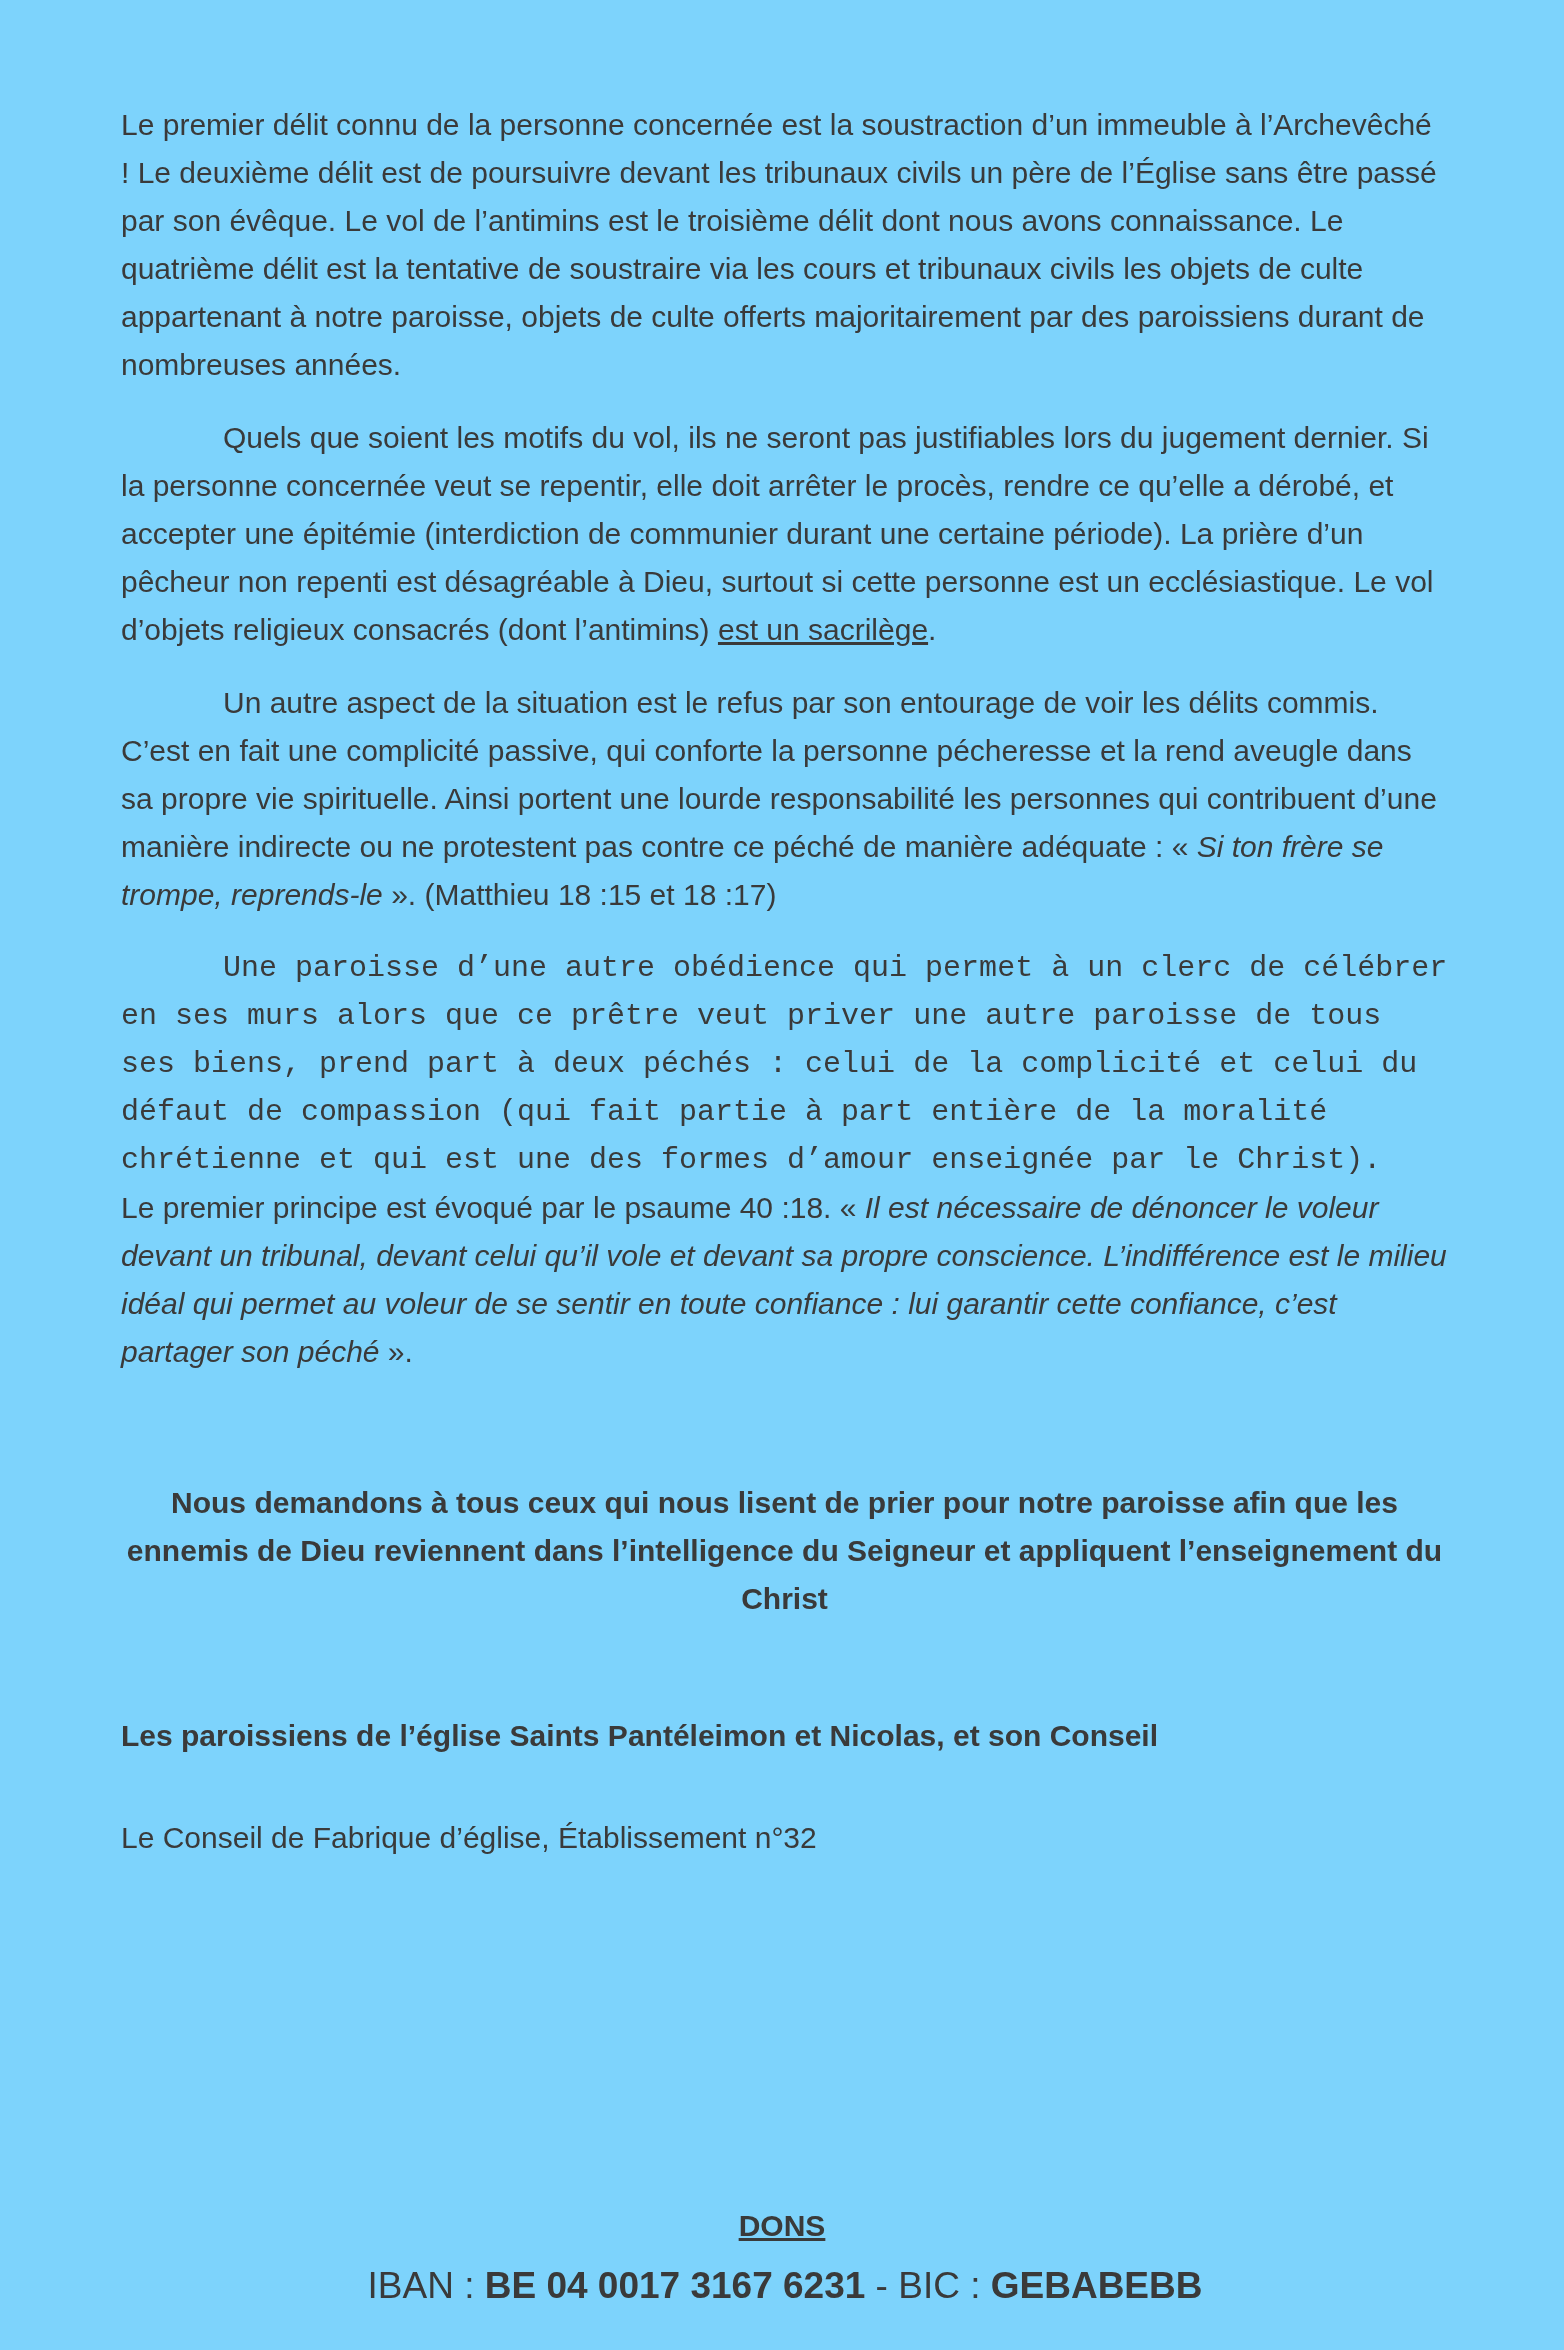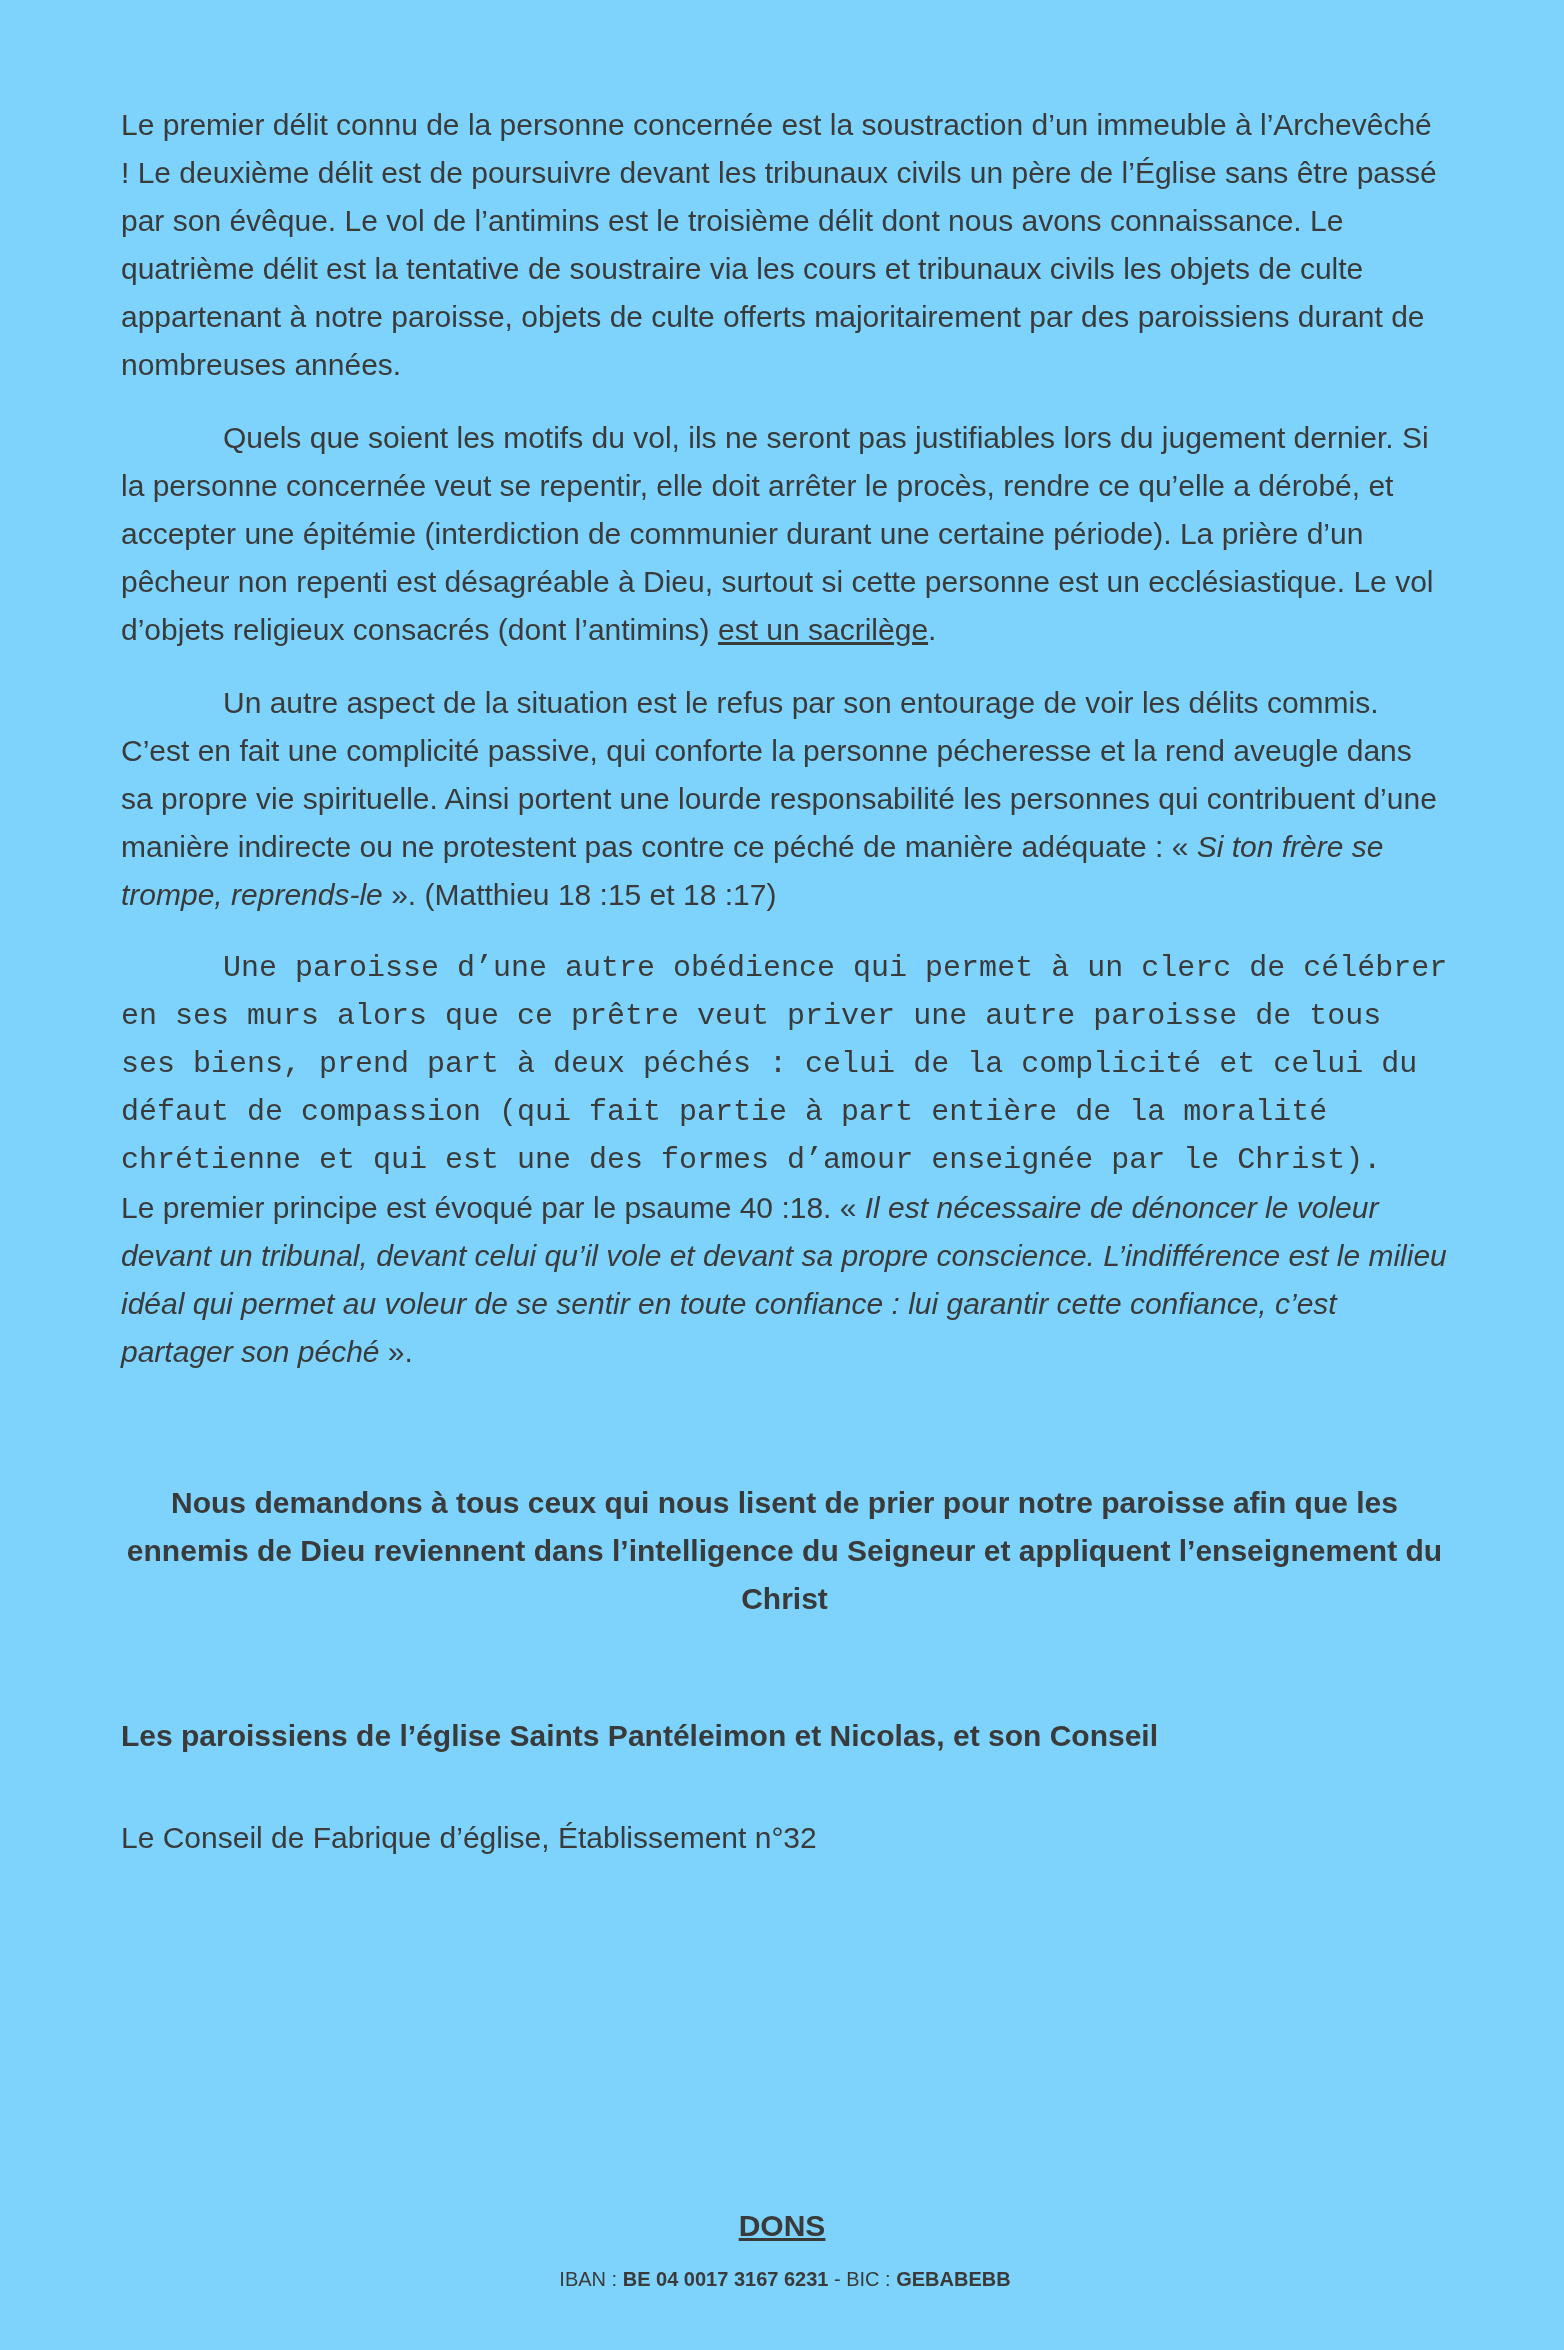--- a/index.html
+++ b/index.html
@@ -54,22 +54,22 @@
     text-decoration: underline;
     font-size: 30px;
     line-height: 44px;
   }
   .dons-bank {
     margin: 0;
     font-size: 27px;
     line-height: 41px;
   }
   .dons-iban {
-    margin: 9px;
-    font-size: 20px;
+    margin: 16px;
+    font-size: 37px;
     line-height: 44px;
     padding-left: 6px;
   }
 </style>
 </head>
 <body>
 
 <div class="page">
 
   <p class="para">Le premier délit connu de la personne concernée est la soustraction d’un immeuble à l’Archevêché !  Le deuxième délit est de poursuivre devant les tribunaux civils un père de l’Église sans être passé par son évêque. Le vol de l’antimins est le troisième délit dont nous avons connaissance. Le quatrième délit est la tentative de soustraire via les cours et tribunaux civils les objets de culte appartenant à notre paroisse, objets de culte offerts majoritairement par des paroissiens durant de nombreuses années.</p>

